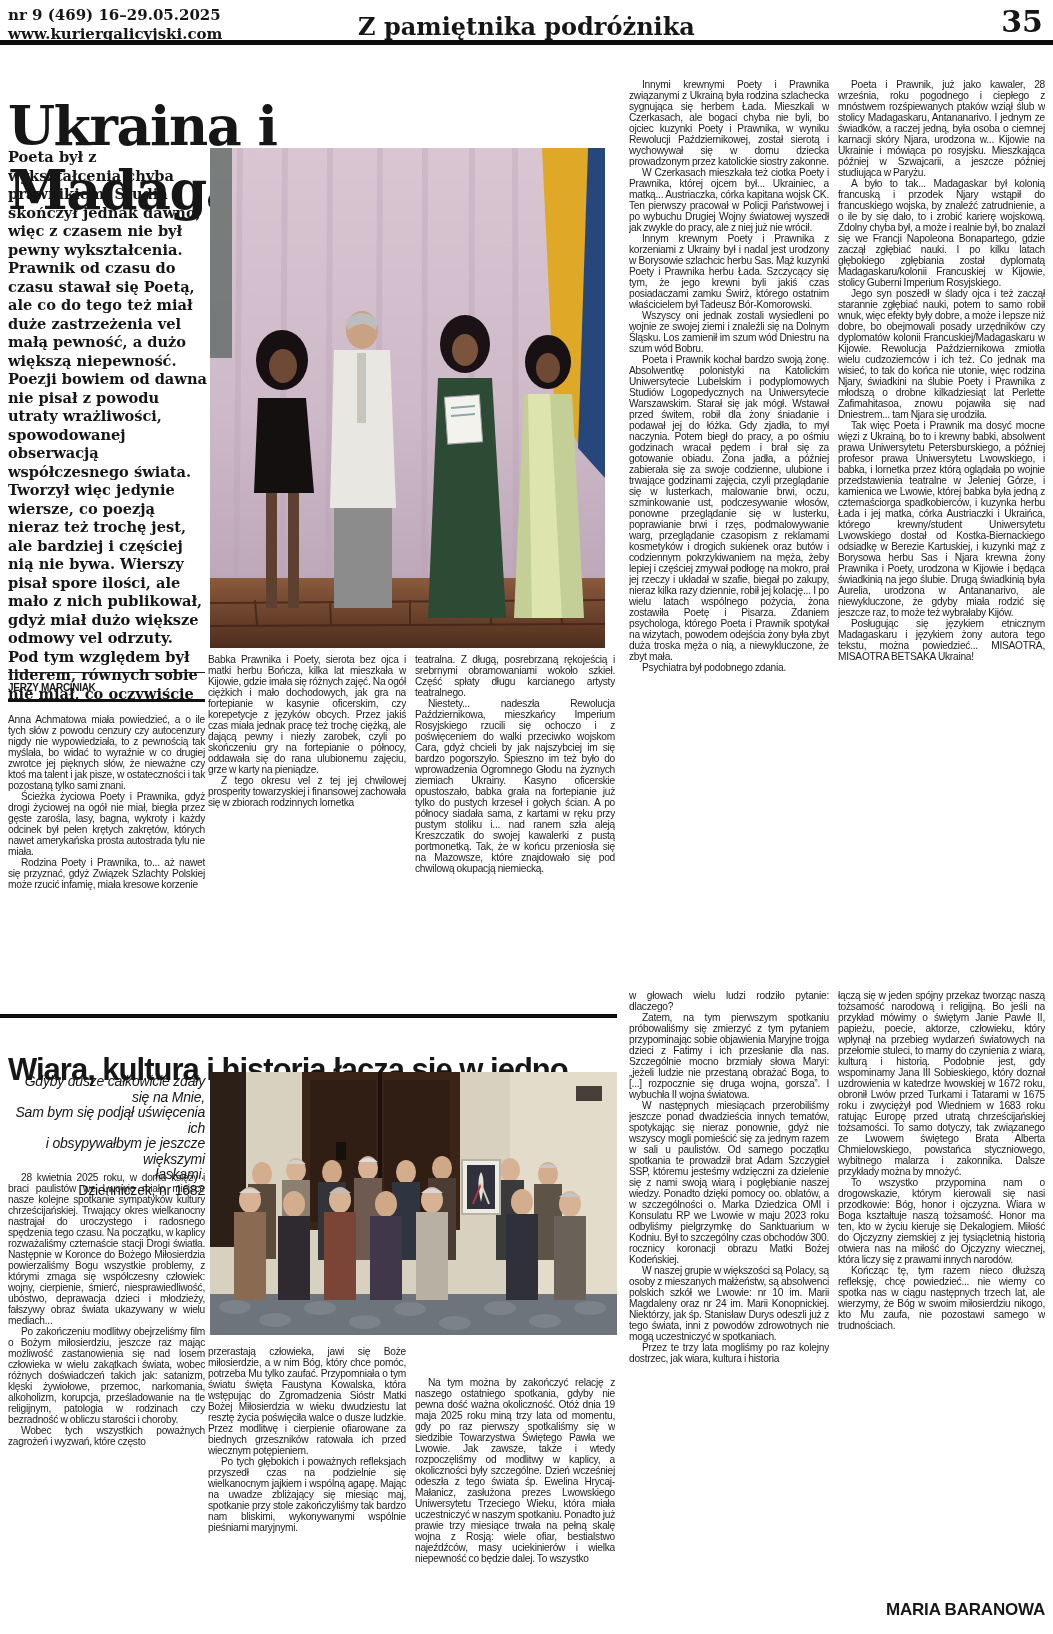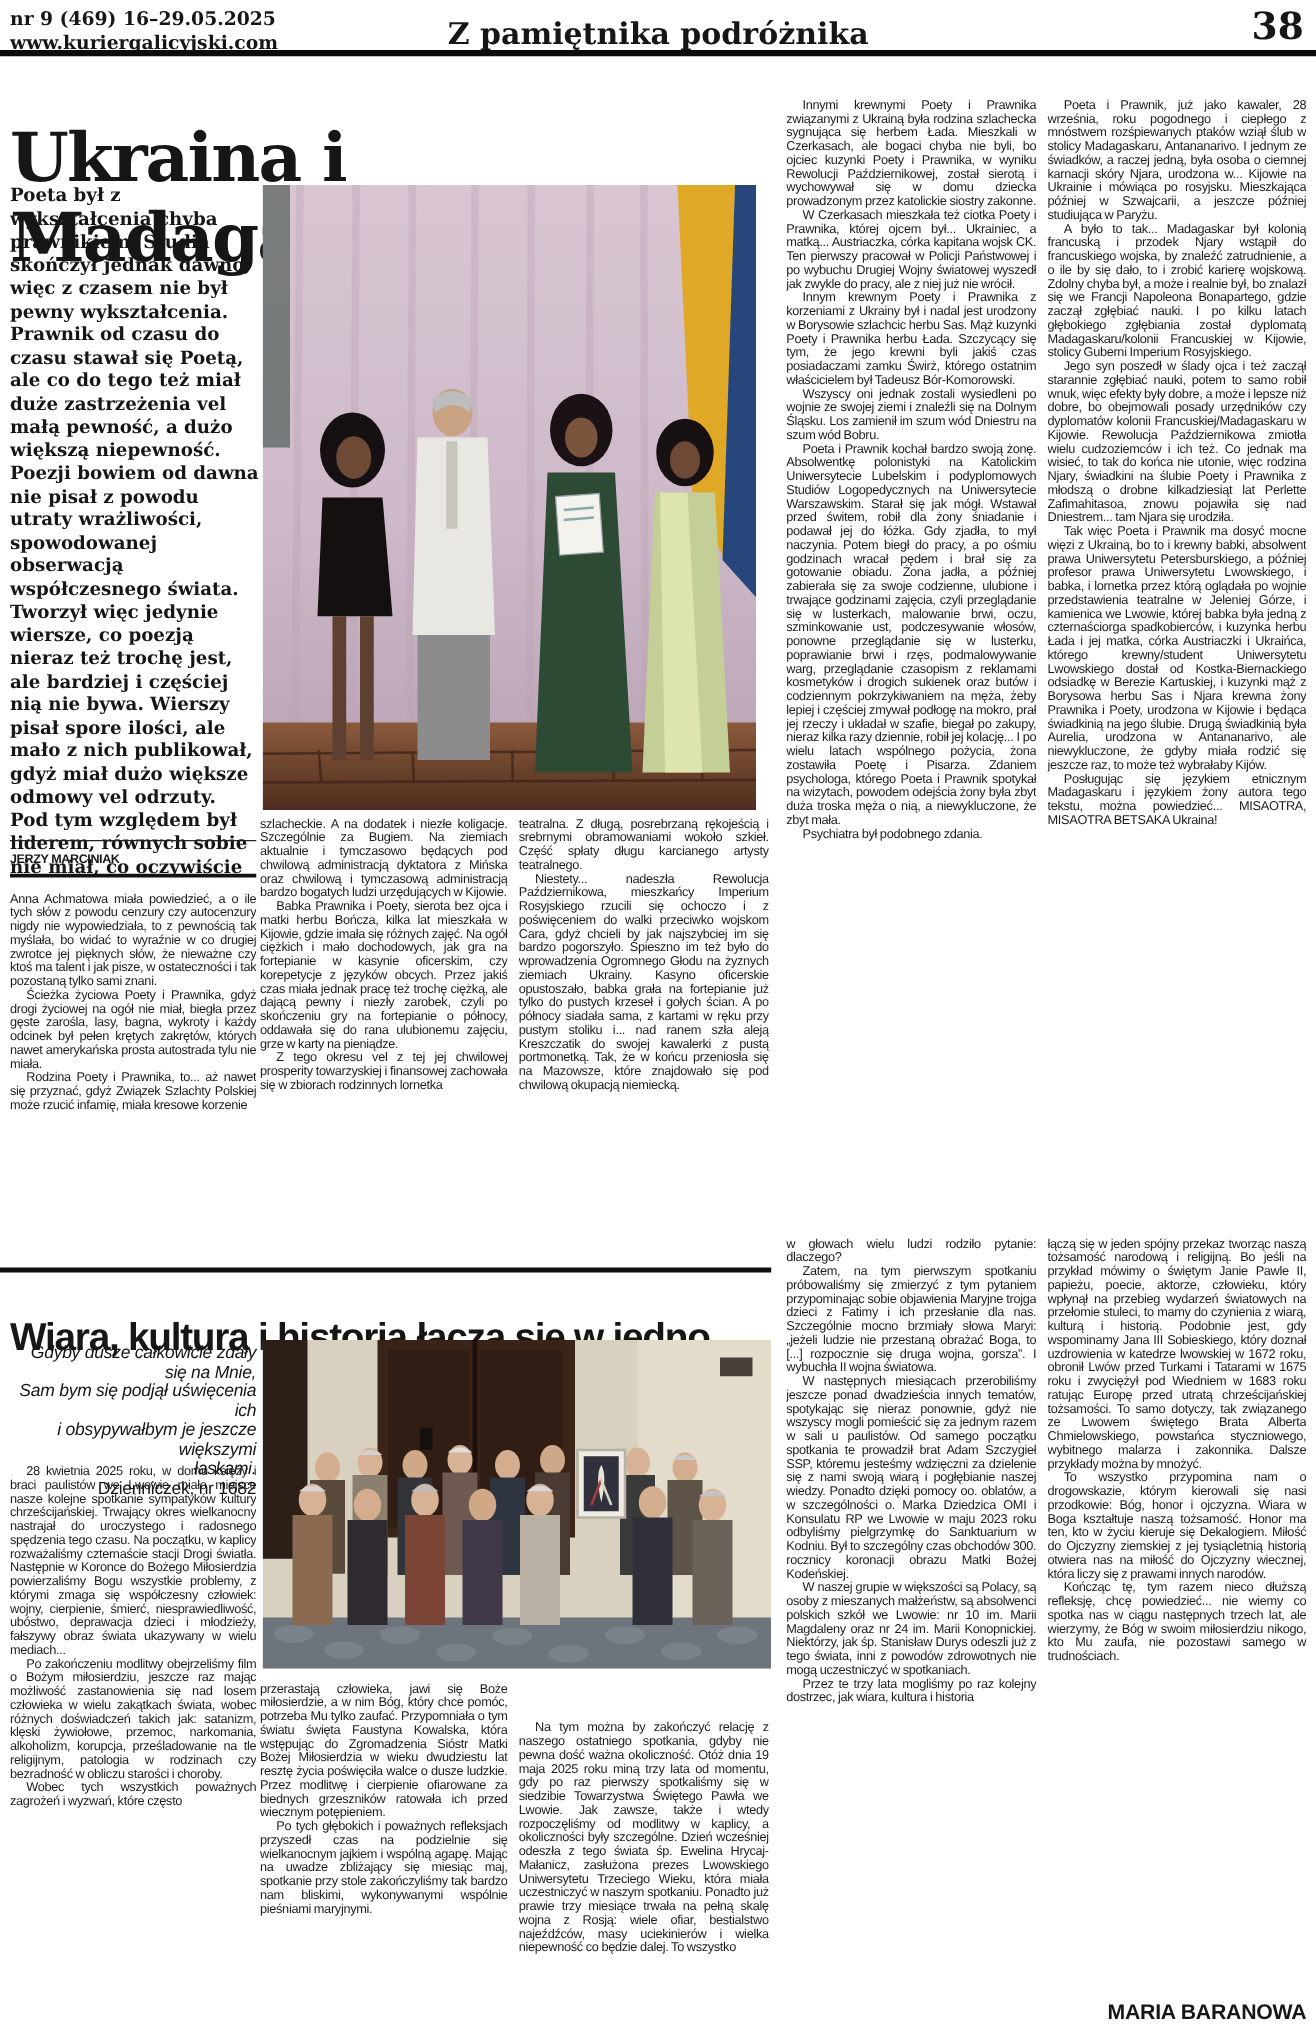--- a/index.html
+++ b/index.html
@@ -59,21 +59,21 @@
 </style>
 </head>
 <body>
 
 <div class="masthead">
   <div class="mast-left">
     <div>nr 9 (469) 16–29.05.2025</div>
     <div>www.kuriergalicyjski.com</div>
   </div>
   <div class="mast-center">Z pamiętnika podróżnika</div>
-  <div class="mast-page">38</div>
+  <div class="mast-page">35</div>
 </div>
 <div class="mast-rule"></div>
 
 <h1 class="a1-title">Ukraina i Madagaskar</h1>
 
 <div class="a1-lead">Poeta był z wykształcenia chyba prawnikiem. Studia skończył jednak dawno, więc z czasem nie był pewny wykształcenia. Prawnik od czasu do czasu stawał się Poetą, ale co do tego też miał duże zastrzeżenia vel małą pewność, a dużo większą niepewność. Poezji bowiem od dawna nie pisał z powodu utraty wrażliwości, spowodowanej obserwacją współczesnego świata. Tworzył więc jedynie wiersze, co poezją nieraz też trochę jest, ale bardziej i częściej nią nie bywa. Wierszy pisał spore ilości, ale mało z nich publikował, gdyż miał dużo większe odmowy vel odrzuty. Pod tym względem był liderem, równych sobie nie miał, co oczywiście też rodziło zazdrość innych literatów. Aktualnie bowiem w tym świecie jest jak jest, a bardziej niczego już tu nie ma, więc każdy rekord przyjmowany jest z Zazdrością i Zawiścią.</div>
 
 <div class="photo photo1">
   <svg width="395" height="500" viewBox="0 0 395 500" xmlns="http://www.w3.org/2000/svg">
     <defs>
@@ -140,21 +140,20 @@
 
 <div class="bodycol a1-c1">
     <p>Anna Achmatowa miała powiedzieć, a o ile tych słów z powodu cenzury czy autocenzury nigdy nie wypowiedziała, to z pewnością tak myślała, bo widać to wyraźnie w co drugiej zwrotce jej pięknych słów, że nieważne czy ktoś ma talent i jak pisze, w ostateczności i tak pozostaną tylko sami znani.</p>
     <p>Ścieżka życiowa Poety i Prawnika, gdyż drogi życiowej na ogół nie miał, biegła przez gęste zarośla, lasy, bagna, wykroty i każdy odcinek był pełen krętych zakrętów, których nawet amerykańska prosta autostrada tylu nie miała.</p>
     <p>Rodzina Poety i Prawnika, to... aż nawet się przyznać, gdyż Związek Szlachty Polskiej może rzucić infamię, miała kresowe korzenie</p>
   </div>
 <div class="authorbox">
   <span>JERZY MARCINIAK</span>
 </div>
 <div class="bodycol a1-c2">
-    <p>szlacheckie. A na dodatek i niezłe koligacje. Szczególnie za Bugiem. Na ziemiach aktualnie i tymczasowo będących pod chwilową administracją dyktatora z Mińska oraz chwilową i tymczasową administracją bardzo bogatych ludzi urzędujących w Kijowie.</p>
     <p>Babka Prawnika i Poety, sierota bez ojca i matki herbu Bończa, kilka lat mieszkała w Kijowie, gdzie imała się różnych zajęć. Na ogół ciężkich i mało dochodowych, jak gra na fortepianie w kasynie oficerskim, czy korepetycje z języków obcych. Przez jakiś czas miała jednak pracę też trochę ciężką, ale dającą pewny i niezły zarobek, czyli po skończeniu gry na fortepianie o północy, oddawała się do rana ulubionemu zajęciu, grze w karty na pieniądze.</p>
     <p>Z tego okresu vel z tej jej chwilowej prosperity towarzyskiej i finansowej zachowała się w zbiorach rodzinnych lornetka</p>
   </div>
 <div class="bodycol a1-c3">
     <p>teatralna. Z długą, posrebrzaną rękojeścią i srebrnymi obramowaniami wokoło szkieł. Część spłaty długu karcianego artysty teatralnego.</p>
     <p>Niestety... nadeszła Rewolucja Październikowa, mieszkańcy Imperium Rosyjskiego rzucili się ochoczo i z poświęceniem do walki przeciwko wojskom Cara, gdyż chcieli by jak najszybciej im się bardzo pogorszyło. Śpieszno im też było do wprowadzenia Ogromnego Głodu na żyznych ziemiach Ukrainy. Kasyno oficerskie opustoszało, babka grała na fortepianie już tylko do pustych krzeseł i gołych ścian. A po północy siadała sama, z kartami w ręku przy pustym stoliku i... nad ranem szła aleją Kreszczatik do swojej kawalerki z pustą portmonetką. Tak, że w końcu przeniosła się na Mazowsze, które znajdowało się pod chwilową okupacją niemiecką.</p>
   </div>
 <div class="bodycol a1-c4 indent-first">
     <p>Innymi krewnymi Poety i Prawnika związanymi z Ukrainą była rodzina szlachecka sygnująca się herbem Łada. Mieszkali w Czerkasach, ale bogaci chyba nie byli, bo ojciec kuzynki Poety i Prawnika, w wyniku Rewolucji Październikowej, został sierotą i wychowywał się w domu dziecka prowadzonym przez katolickie siostry zakonne.</p>
     <p>W Czerkasach mieszkała też ciotka Poety i Prawnika, której ojcem był... Ukrainiec, a matką... Austriaczka, córka kapitana wojsk CK. Ten pierwszy pracował w Policji Państwowej i po wybuchu Drugiej Wojny światowej wyszedł jak zwykle do pracy, ale z niej już nie wrócił.</p>

